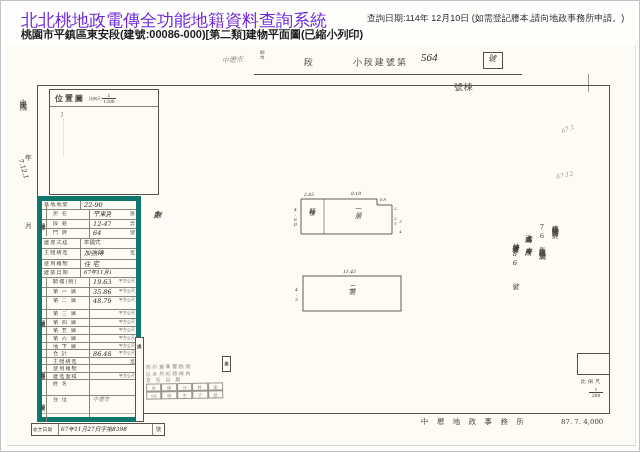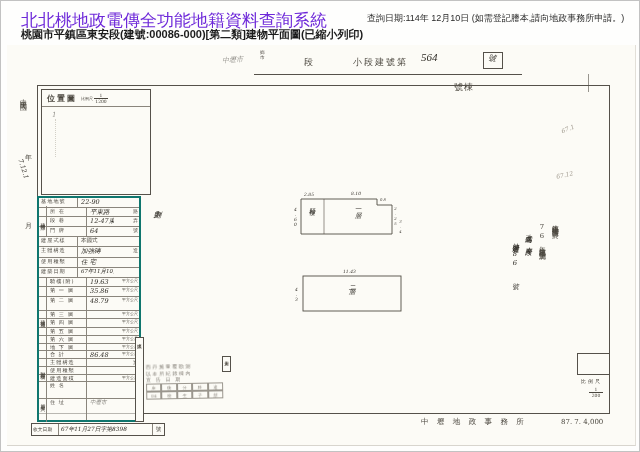--- a/index.html
+++ b/index.html
@@ -14,21 +14,21 @@
   .box{border:1px solid #55514a;box-sizing:border-box;}
   
   .systitle{font-size:17px;font-weight:normal;color:#6d28d9;}
   .qdate{font-size:9px;color:#2a2a2a;}
   .subtitle{font-size:11px;font-weight:bold;color:#1c1c1c;}
   
   .doctitle{font-size:12.5px;letter-spacing:5px;color:#47433c;}
   .small9{font-size:9px;color:#4a463e;}
   .tstack{font-size:4.6px;line-height:5.2px;color:#55504a;text-align:center;}
   
-  .tbl{border:2px solid #0f766e;box-sizing:border-box;background:rgba(252,251,246,.6);}
+  .tbl{border:5px solid #0f766e;box-sizing:border-box;background:rgba(252,251,246,.6);}
   .tr{display:flex;box-sizing:border-box;border-bottom:1px solid #8a857c;overflow:hidden;}
   .tr:last-child{border-bottom:none;}
   .tl{width:36px;flex:none;padding-left:2px;font-size:5.2px;letter-spacing:1px;color:#4a463e;border-right:1px solid #8a857c;overflow:hidden;white-space:nowrap;}
   .tl.ind{padding-left:11px;}
   .tv{flex:1;font-size:6.5px;padding-left:3px;overflow:hidden;white-space:nowrap;}
   .ts{width:24px;flex:none;font-size:4px;color:#5a554c;text-align:right;padding-right:1px;white-space:nowrap;}
   .grp{position:absolute;width:9px;writing-mode:vertical-rl;text-orientation:upright;font-size:4.8px;color:#4a463e;border-right:1px solid #8a857c;box-sizing:border-box;display:flex;align-items:center;justify-content:center;letter-spacing:1px;}
   
   .stamp{color:#6e6960;filter:blur(.2px);opacity:.85;transform:rotate(-1deg);}
   .stampline{font-size:5px;letter-spacing:1.6px;line-height:1.3;white-space:nowrap;}
@@ -67,21 +67,21 @@
   <div class="abs line" style="left:253px;top:73px;width:268px;height:1px;"></div>
   <div class="abs line" style="left:587px;top:73px;width:1px;height:18px;opacity:.6;"></div>
 
   <div class="abs vert prt" style="left:17px;top:92px;height:60px;font-size:7px;letter-spacing:2px;">中華民國</div>
   <div class="abs prt" style="left:24px;top:152px;font-size:7px;">年</div>
   <div class="abs hw" style="left:12px;top:164px;font-size:6.5px;transform:rotate(72deg);">7.12.1</div>
   <div class="abs prt" style="left:24px;top:220px;font-size:7px;">月</div>
 
   <div class="abs box" style="left:36px;top:84px;width:573px;height:329px;"></div>
 
-  <div class="abs box" style="left:40px;top:88px;width:110px;height:106px;">
+  <div class="abs box" style="left:48px;top:88px;width:110px;height:106px;">
     <div style="height:16px;border-bottom:1px solid #8a857c;display:flex;align-items:center;">
       <span class="prt" style="font-size:8px;font-weight:bold;padding-left:5px;letter-spacing:2px;">位置圖</span>
       <span class="prt" style="font-size:4px;padding-left:4px;">比例尺</span>
       <span class="frc" style="margin-left:1px;">
         <span class="n">1</span>
         <span class="d">1200</span>
       </span>
     </div>
     <div class="hw" style="font-size:7px;opacity:.5;padding:4px 0 0 10px;">1</div>
     <div style="margin-left:13px;height:38px;border-left:1px dotted #b9b4a9;opacity:.6;width:0;"></div>

